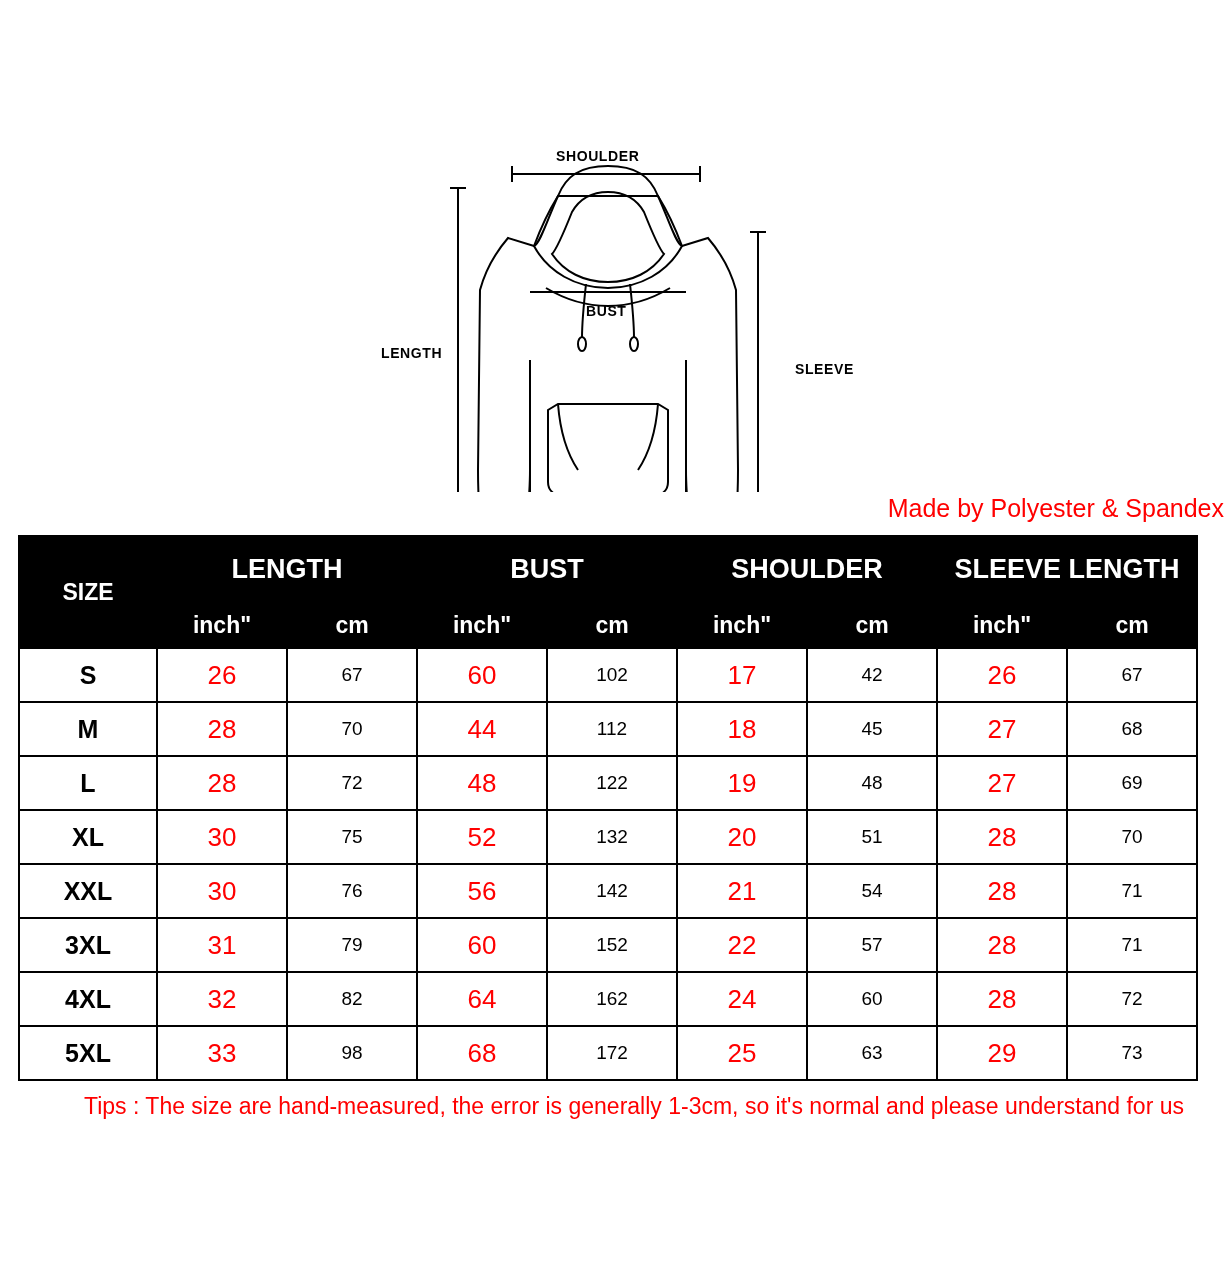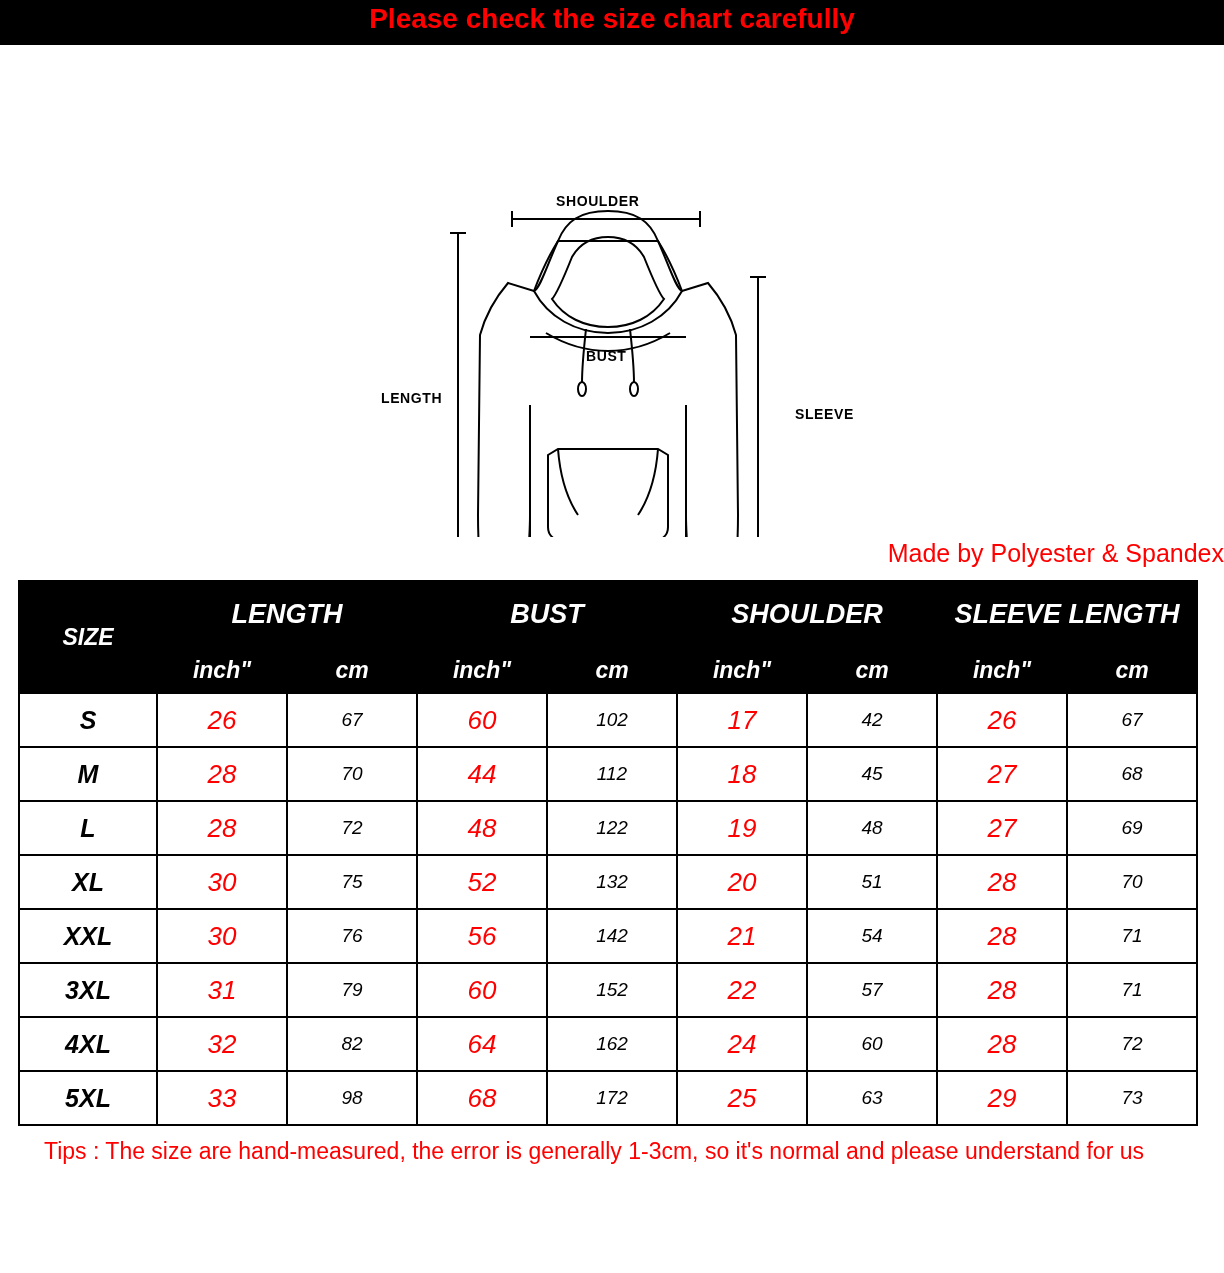--- a/index.html
+++ b/index.html
@@ -70,21 +70,20 @@
   }
 
   
   .table-wrap {
     padding: 0 18px;
   }
   table.size-table {
     border-collapse: collapse;
     width: 1058px;
     table-layout: fixed;
-    font-style: italic;
   }
   table.size-table td, table.size-table th {
     border: 2px solid #000000;
     text-align: center;
     vertical-align: middle;
   }
   .hdr-black {
     background: #000000;
     color: #ffffff;
     font-weight: bold;
@@ -113,30 +112,29 @@
   }
   td.val-cm {
     font-size: 19px;
     color: #000000;
   }
 
   
   .tips {
     color: #ff0000;
     font-size: 23px;
-    text-align: left;
+    text-align: right;
     line-height: 1.35;
-    padding: 10px 40px 0 44px;
+    padding: 10px 40px 0 56px;
   }
 </style>
 </head>
 <body>
 
 <div class="banner">
-  <div class="banner-sub">Please check the size chart carefully</div>
 </div>
 
 <div class="diagram-wrap">
   <svg class="diagram-svg" width="1224" height="492" viewBox="0 0 1224 492">
     <g fill="none" stroke="#000000" stroke-width="2">
 
       <line x1="512" y1="174" x2="700" y2="174"></line>
       <line x1="512" y1="166" x2="512" y2="182"></line>
       <line x1="700" y1="166" x2="700" y2="182"></line>
 

